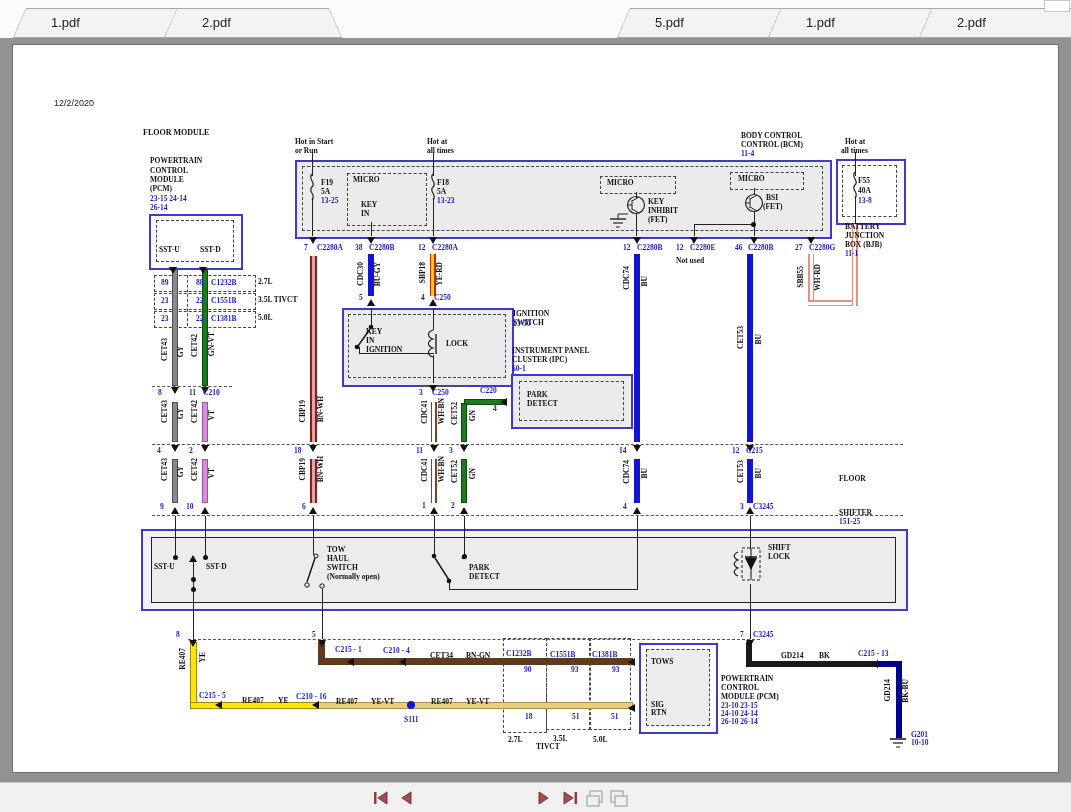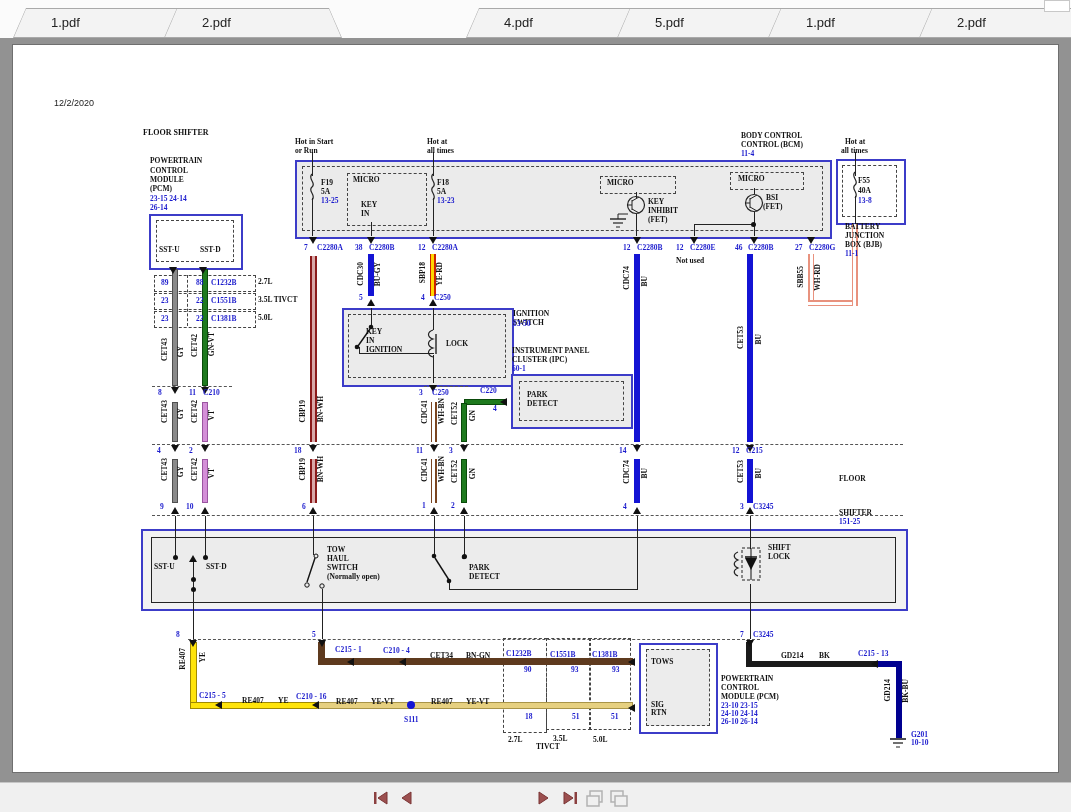--- a/index.html
+++ b/index.html
@@ -65,25 +65,20 @@
     <div class="tab" style="left:13px">
         <div class="shape"></div>
         <div class="face"></div>
         <div class="tlbl">1.pdf</div>
       </div>
     <div class="tab" style="left:164px">
         <div class="shape"></div>
         <div class="face"></div>
         <div class="tlbl">2.pdf</div>
       </div>
-    <div class="tab" style="left:466px">
-        <div class="shape"></div>
-        <div class="face"></div>
-        <div class="tlbl">4.pdf</div>
-      </div>
     <div class="tab" style="left:617px">
         <div class="shape"></div>
         <div class="face"></div>
         <div class="tlbl">5.pdf</div>
       </div>
     <div class="tab" style="left:768px">
         <div class="shape"></div>
         <div class="face"></div>
         <div class="tlbl">1.pdf</div>
       </div>
@@ -94,21 +89,21 @@
       </div>
     <div class="a" style="left:1044px;top:0;width:24px;height:10px;background:#fff;border:1px solid #c8c8c8"></div>
   </div>
 
   <div id="workspace">
    <div id="page">
     <div id="diagram">
 
       <div class="t" style="left:54px;top:60px;font:9px 'Liberation Sans',sans-serif;color:#222">12/2/2020</div>
       <div class="t" style="left:1018px;top:744px;font:9px 'Liberation Sans',sans-serif;color:#222">1/1</div>
-      <div class="t" style="left:143px;top:90px;font-size:8px">FLOOR SHIFTER</div>
+      <div class="t" style="left:143px;top:90px;font-size:8px">FLOOR MODULE</div>
 
       <div class="wbox" style="left:149px;top:176px;width:90px;height:52px"></div>
       <div class="dbox" style="left:156px;top:182px;width:76px;height:40px"></div>
       <div class="dbox" style="left:154px;top:237px;width:100px;height:15px"></div>
       <div class="dbox" style="left:154px;top:255px;width:100px;height:15px"></div>
       <div class="dbox" style="left:154px;top:273px;width:100px;height:15px"></div>
       <div class="dv" style="left:187px;top:237px;height:51px"></div>
       <div class="dv" style="left:207px;top:237px;height:51px"></div>
 
       <div class="mbox" style="left:295px;top:122px;width:533px;height:75px"></div>

